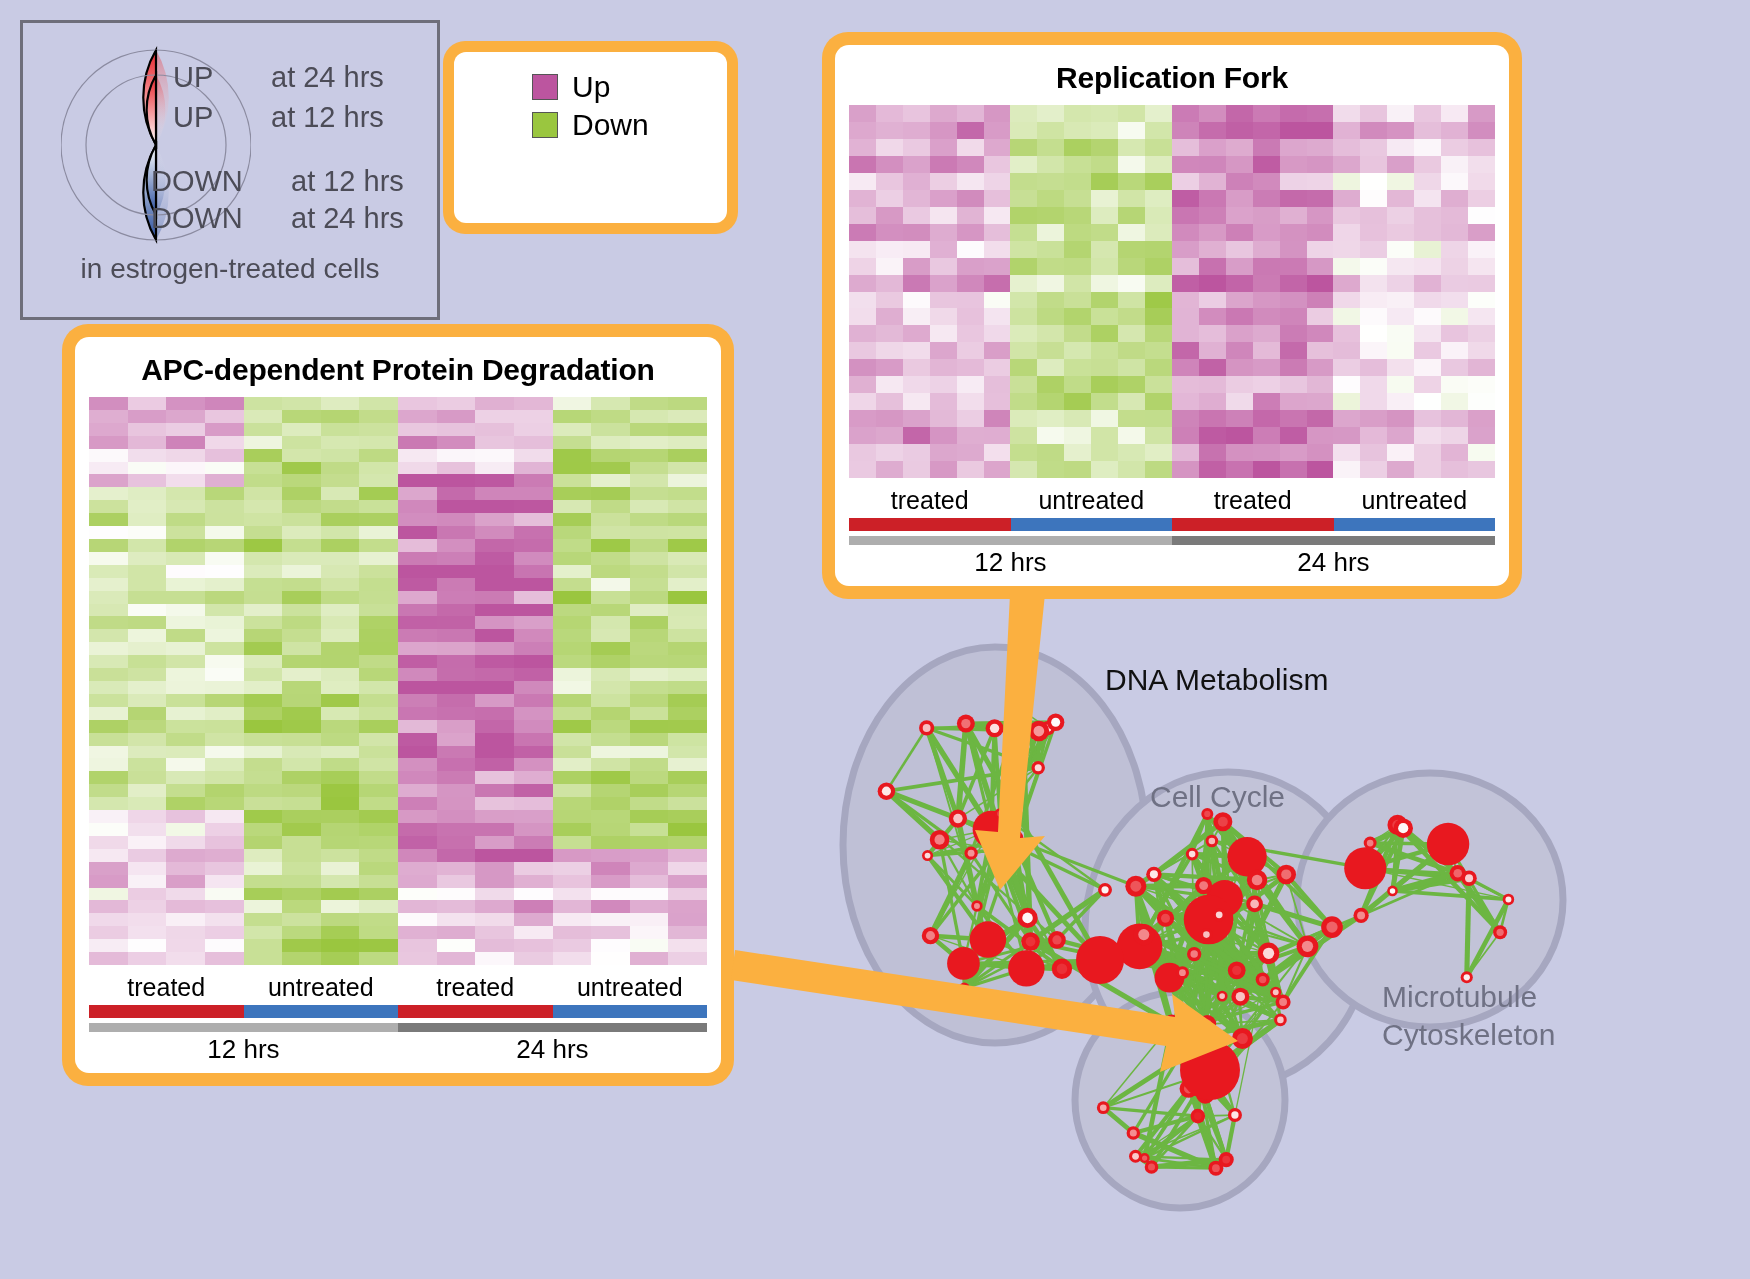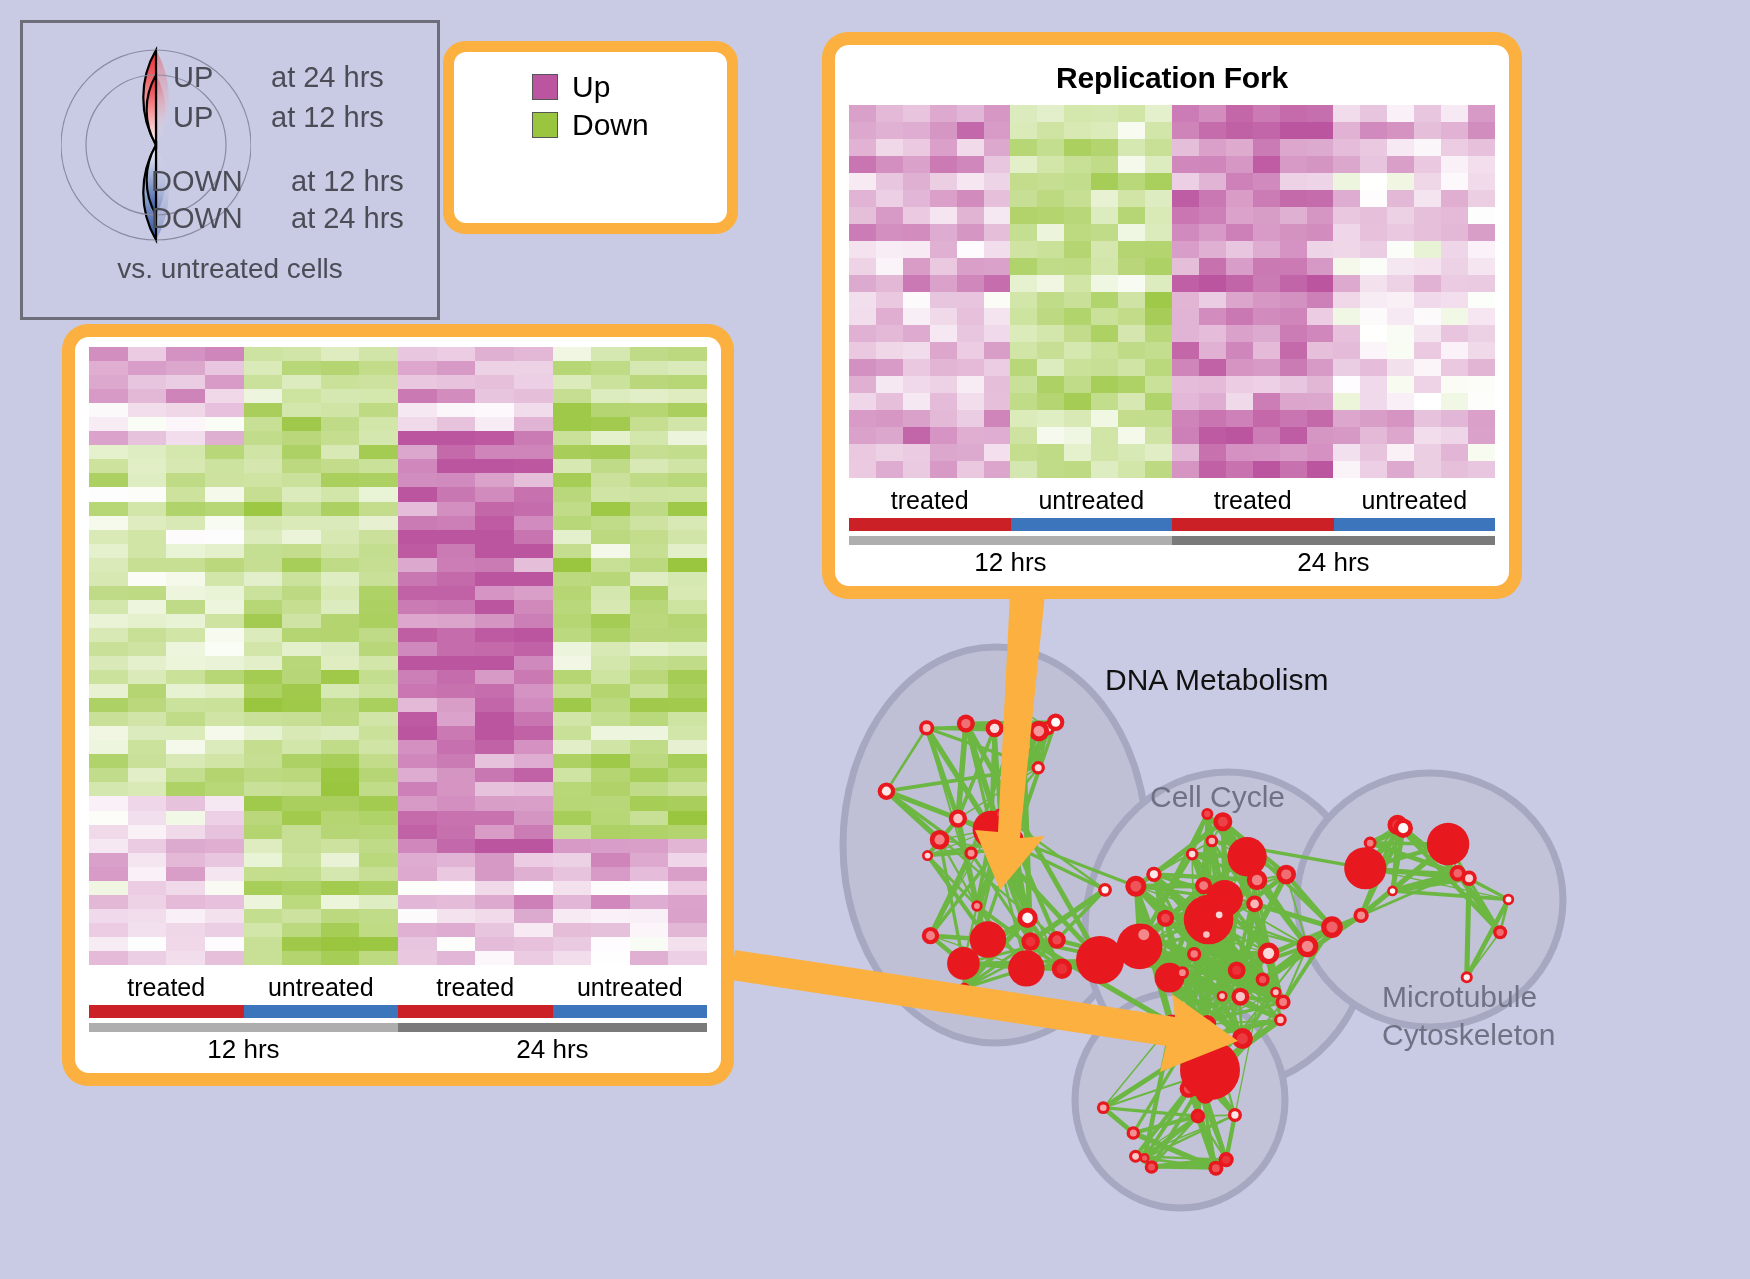--- a/index.html
+++ b/index.html
@@ -120,21 +120,21 @@
   <div class="txt lg-up24">UP</div>
   <div class="txt lg-at24">at 24 hrs</div>
   <div class="txt lg-up12">UP</div>
   <div class="txt lg-at12">at 12 hrs</div>
   <div class="txt lg-dn12">DOWN</div>
   <div class="txt lg-at12b">at 12 hrs</div>
   <div class="txt lg-dn24">DOWN</div>
   <div class="txt lg-at24b">at 24 hrs</div>
 
   <div class="cap">
-    <div>vs. untreated cells</div>
+    <div>in estrogen-treated cells</div>
   </div>
 </div>
 
 <div id="ud-legend">
   <div class="inner">
     <div class="row">
       <i class="sw" id="sw-up" style="background: rgb(188, 85, 159);"></i>
       <span>Up</span>
     </div>
     <div class="row">
@@ -697,20 +697,21 @@
       <div class="tlbls">
         <span>12 hrs</span>
         <span>24 hrs</span>
       </div>
     </div>
   </div>
 </div>
 
 <div class="panel" id="panel-apc">
   <div class="sheet">
+    <div class="panel-title">APC-dependent Protein Degradation</div>
     <div class="heatmap" id="hm-apc" style="grid-template-columns: repeat(16, 1fr); grid-template-rows: repeat(44, 1fr);">
         <i style="background: rgb(210, 142, 191);"></i>
         <i style="background: rgb(235, 203, 226);"></i>
         <i style="background: rgb(212, 146, 194);"></i>
         <i style="background: rgb(207, 134, 187);"></i>
         <i style="background: rgb(205, 227, 161);"></i>
         <i style="background: rgb(209, 229, 168);"></i>
         <i style="background: rgb(222, 236, 192);"></i>
         <i style="background: rgb(209, 229, 168);"></i>
         <i style="background: rgb(233, 198, 223);"></i>

